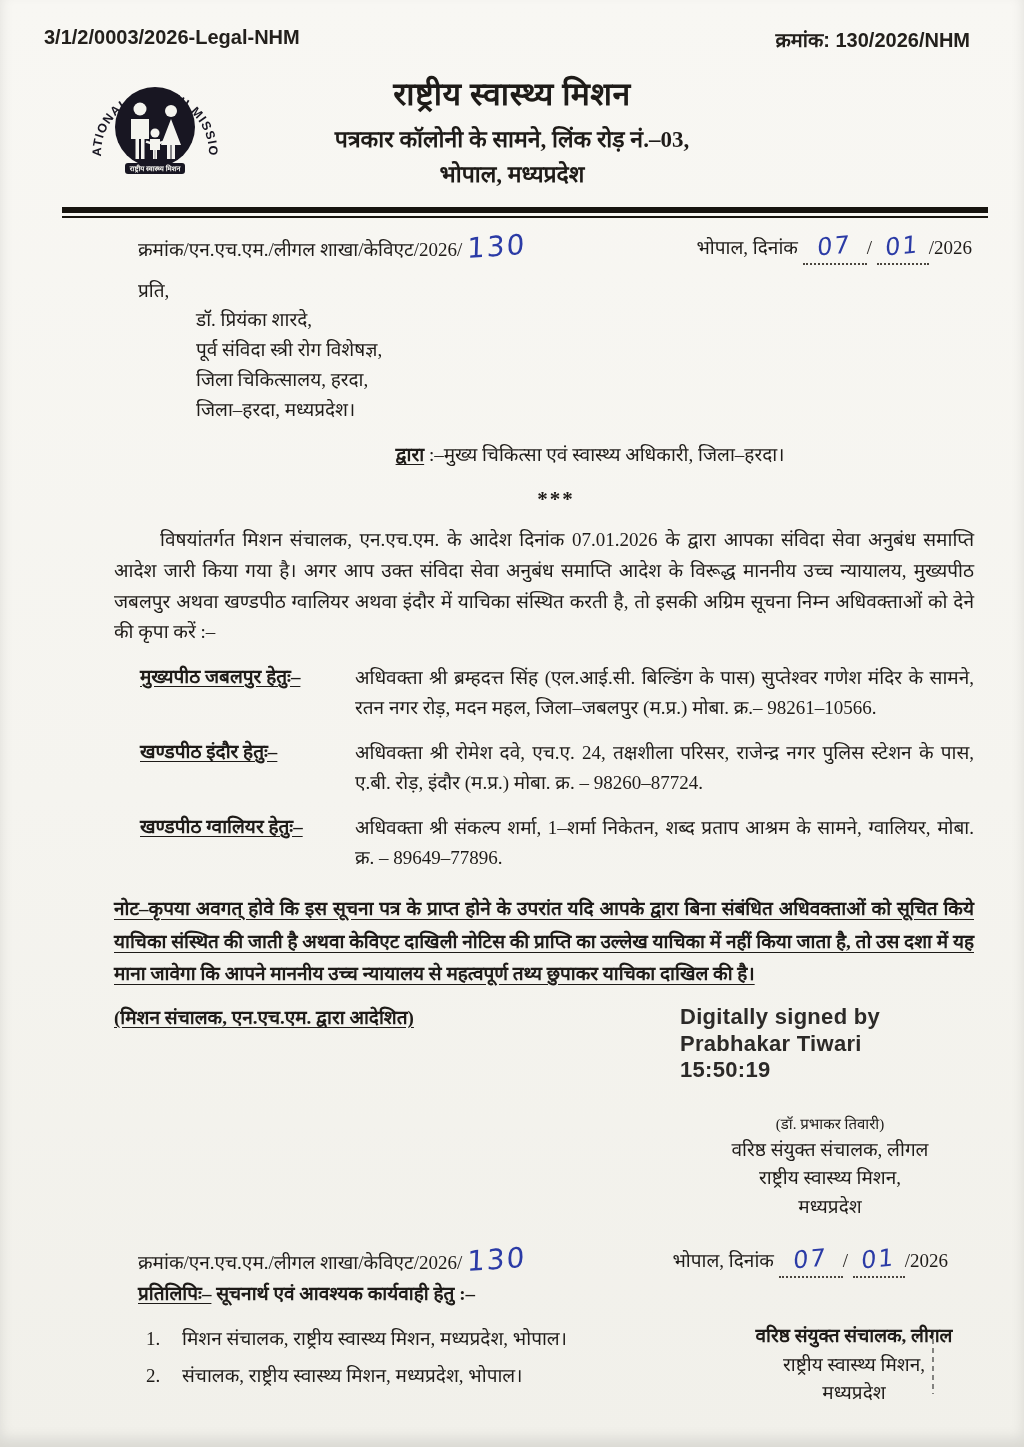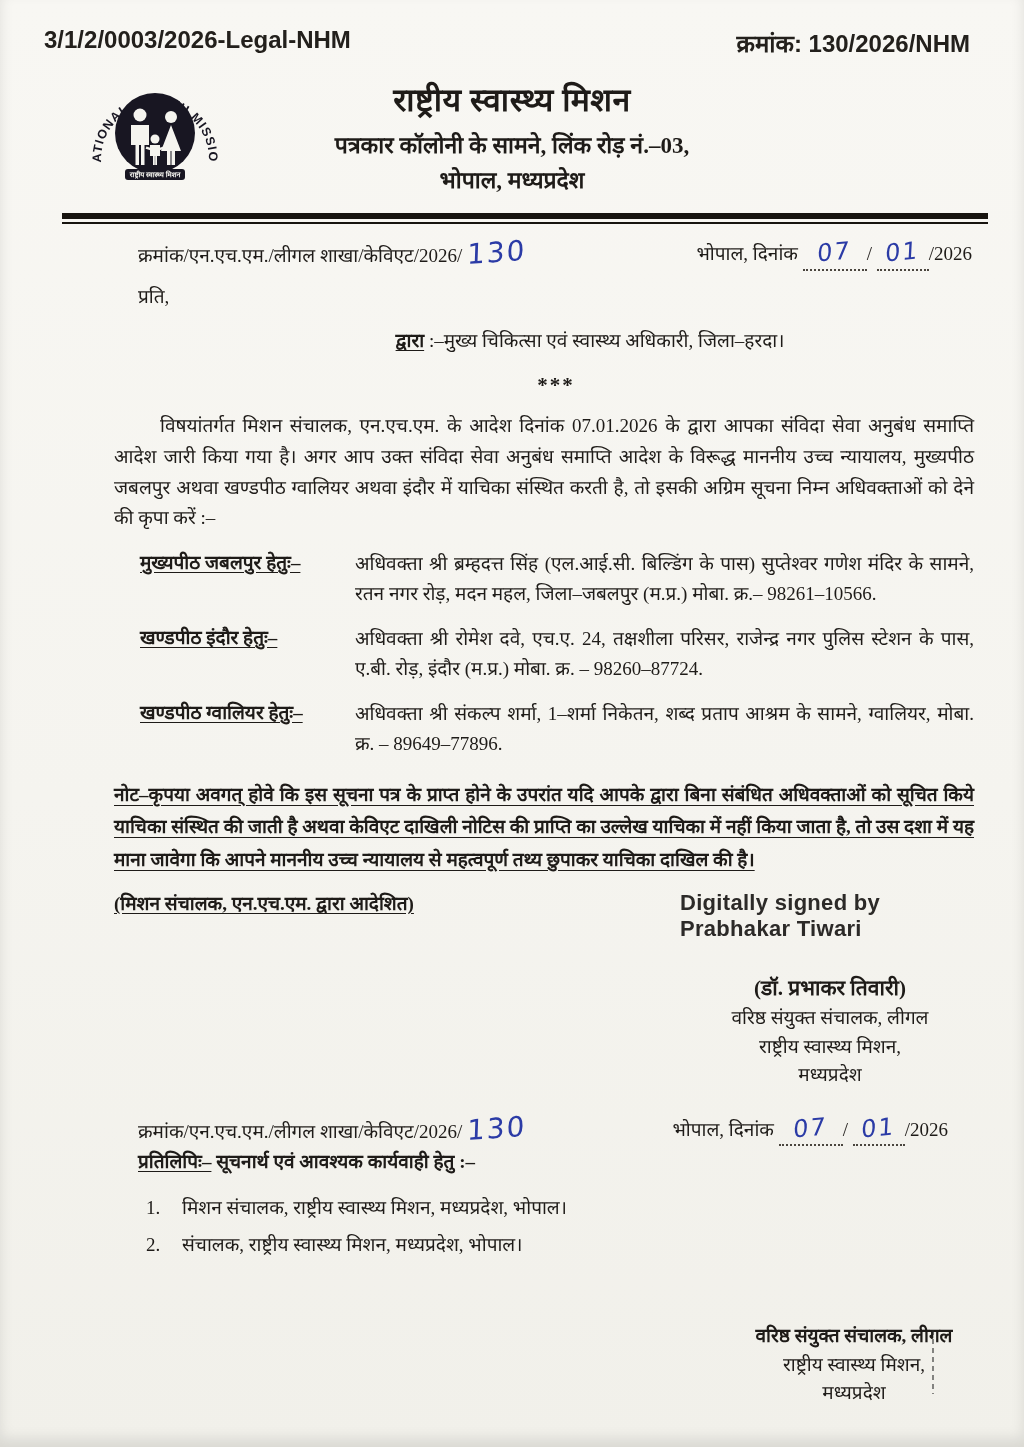--- a/index.html
+++ b/index.html
@@ -12,21 +12,21 @@
     color: #1e1b18;
     font-family: "Liberation Serif", "DejaVu Sans", serif;
     overflow: hidden;
     box-shadow: inset 0 -8px 14px rgba(0,0,0,0.10);
   }
   
   .topbar {
     display: flex; justify-content: space-between; align-items: flex-start;
     padding: 26px 54px 0 44px;
     font-family: "Liberation Sans", "DejaVu Sans", sans-serif;
-    font-weight: 700; font-size: 24px; color: #23201c;
+    font-weight: 700; font-size: 20px; color: #23201c;
   }
   
   .letterhead { position: relative; margin-top: 14px; height: 128px; }
   .logo { position: absolute; left: 70px; top: -6px; width: 170px; height: 132px; }
   .lh-center { text-align: center; padding-top: 4px; }
   .org-title { font-size: 32px; font-weight: 700; letter-spacing: 0.5px; }
   .org-addr { font-size: 23px; font-weight: 700; margin-top: 9px; line-height: 1.5; }
   .rule {
     margin: 12px 36px 0 62px;
     border-top: 6px solid #17140f;
@@ -76,21 +76,21 @@
   }
   .sig-row { display: flex; justify-content: space-between; margin-top: 14px; }
   .ordered-by { margin-left: -24px; font-weight: 700; text-decoration: underline; text-underline-offset: 3px; }
   .sig-block { width: 300px; flex: none; margin-right: -6px; }
   .digital {
     font-family: "Liberation Sans", "DejaVu Sans", sans-serif;
     font-weight: 700; font-size: 22px; line-height: 1.2; color: #2c2a28;
     letter-spacing: 0.3px;
   }
   .sig-hindi { text-align: center; margin-top: 8px; line-height: 1.5; }
-  .sig-name { font-weight: 700; font-size: 21px; margin-top: 30px; }
+  .sig-name { font-weight: 400; font-size: 15px; margin-top: 30px; }
   .refline2 { margin-top: 26px; }
   .copy-head { margin-top: 2px; font-weight: 700; }
   .copy-list { margin-top: 12px; }
   .copy-item { display: flex; margin-left: 8px; line-height: 1.95; }
   .copy-num { flex: none; width: 36px; }
   .footer-sig {
     position: absolute; top: 1322px; left: 694px; width: 320px;
     text-align: center; font-size: 19px; line-height: 1.5;
   }
   .footer-desig { font-weight: 700; }
@@ -152,20 +152,26 @@
         <span class="hand">130</span>
       </span>
       <span class="ref-right">
         <span>भोपाल, दिनांक</span>
         <span class="blank"><span class="hand">07</span></span><span>/</span>
         <span class="blank" style="min-width:52px"><span class="hand">01</span></span><span>/</span><span>2026</span>
       </span>
     </div>
 
     <div class="salutation">प्रति,</div>
+    <div class="addressee">
+      <div>डॉ. प्रियंका शारदे,</div>
+      <div>पूर्व संविदा स्त्री रोग विशेषज्ञ,</div>
+      <div>जिला चिकित्सालय, हरदा,</div>
+      <div>जिला–हरदा, मध्यप्रदेश।</div>
+    </div>
 
     <div class="through"><span class="b u">द्वारा</span><span> :–मुख्य चिकित्सा एवं स्वास्थ्य अधिकारी, जिला–हरदा।</span></div>
 
 
     <div class="stars">***</div>
 
     <div class="body-para">विषयांतर्गत मिशन संचालक, एन.एच.एम. के आदेश दिनांक 07.01.2026 के द्वारा आपका संविदा सेवा अनुबंध समाप्ति आदेश जारी किया गया है। अगर आप उक्त संविदा सेवा अनुबंध समाप्ति आदेश के विरूद्ध माननीय उच्च न्यायालय, मुख्यपीठ जबलपुर अथवा खण्डपीठ ग्वालियर अथवा इंदौर में याचिका संस्थित करती है, तो इसकी अग्रिम सूचना निम्न अधिवक्ताओं को देने की कृपा करें :–</div>
 
     <div class="adv-row">
       <span class="adv-label">मुख्यपीठ जबलपुर हेतुः–</span>
@@ -181,20 +187,21 @@
     </div>
 
     <div class="note">नोट–कृपया अवगत् होवे कि इस सूचना पत्र के प्राप्त होने के उपरांत यदि आपके द्वारा बिना संबंधित अधिवक्ताओं को सूचित किये याचिका संस्थित की जाती है अथवा केविएट दाखिली नोटिस की प्राप्ति का उल्लेख याचिका में नहीं किया जाता है, तो उस दशा में यह माना जावेगा कि आपने माननीय उच्च न्यायालय से महत्वपूर्ण तथ्य छुपाकर याचिका दाखिल की है।</div>
 
     <div class="sig-row">
       <div class="ordered-by">(मिशन संचालक, एन.एच.एम. द्वारा आदेशित)</div>
       <div class="sig-block">
         <div class="digital">
           <div>Digitally signed by</div>
           <div>Prabhakar Tiwari</div>
+          <div>15:50:19</div>
         </div>
         <div class="sig-hindi">
           <div class="sig-name">(डॉ. प्रभाकर तिवारी)</div>
           <div>वरिष्ठ संयुक्त संचालक, लीगल</div>
           <div>राष्ट्रीय स्वास्थ्य मिशन,</div>
           <div>मध्यप्रदेश</div>
         </div>
       </div>
     </div>
 

